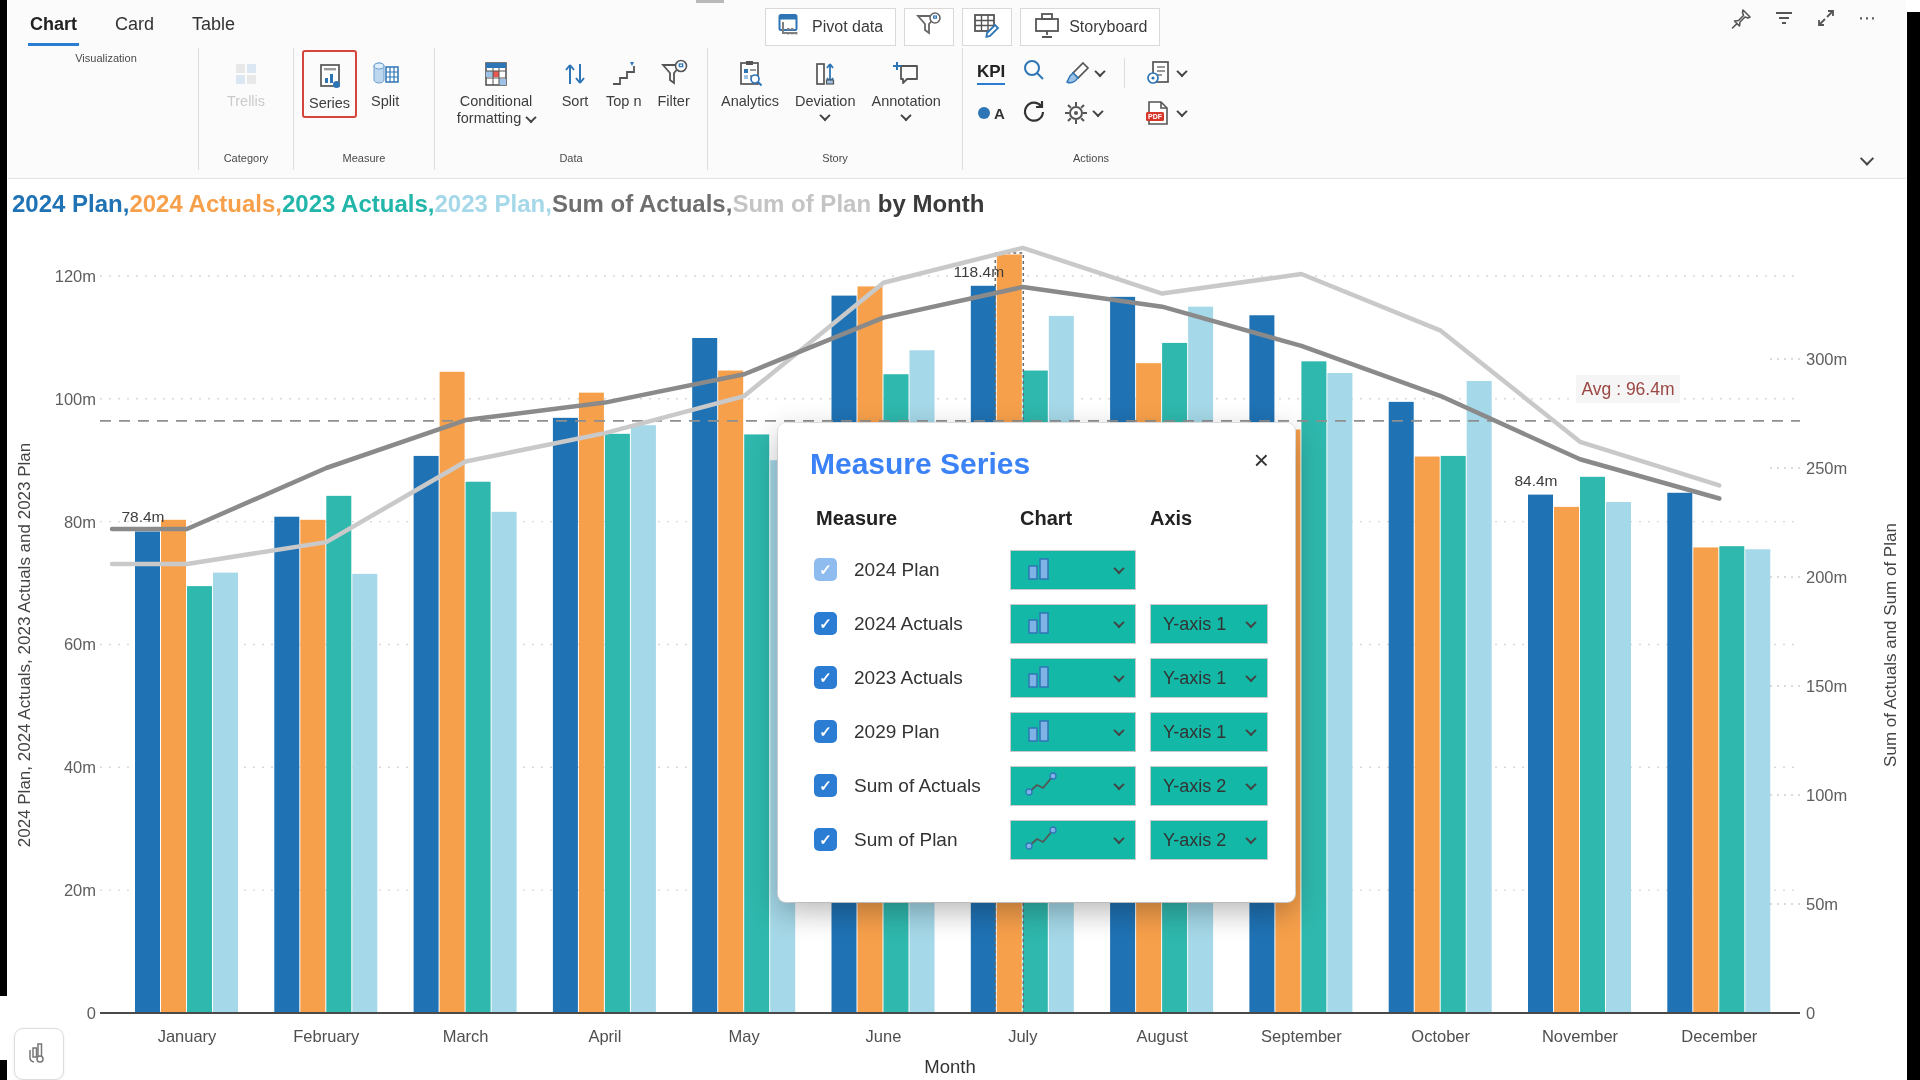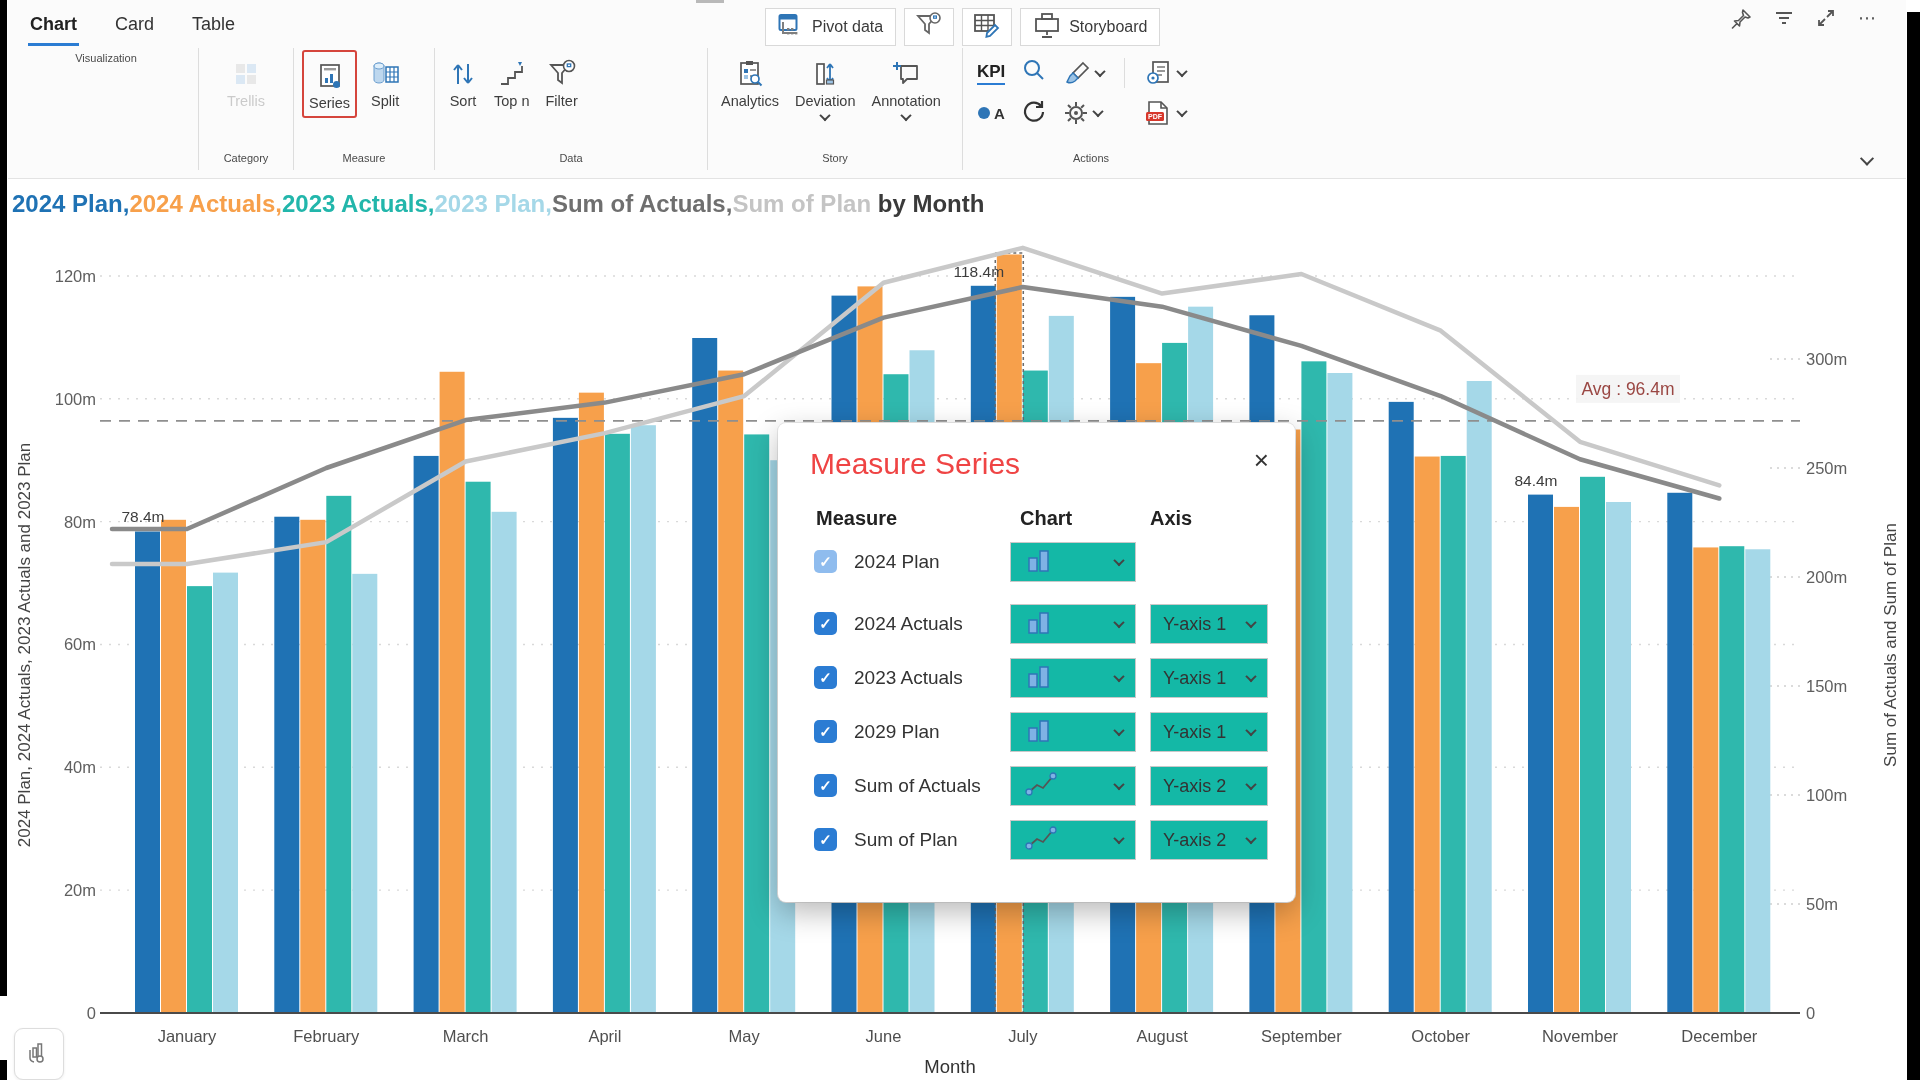--- a/index.html
+++ b/index.html
@@ -37,21 +37,21 @@
   .kpi{font-size:17px;font-weight:bold;color:#222;border-bottom:2px solid #2b7cd3;padding-bottom:1px;}
   .vsep{width:1px;align-self:stretch;background:#ddd;margin:0 4px;}
   #collapse-chev{position:absolute;right:34px;top:155px;color:#666;}
   
   #title{position:absolute;left:12px;top:190px;font-size:24px;font-weight:bold;white-space:nowrap;}
   
   #chart-wrap{position:absolute;left:0;top:230px;width:1920px;height:850px;}
   
   #dialog{position:absolute;left:778px;top:423px;width:517px;height:479px;background:#fff;
           border-radius:8px;box-shadow:0 10px 30px rgba(0,0,0,.28),0 0 0 1px #ececec;z-index:5;}
-  #dialog .dtitle{position:absolute;left:32px;top:24px;font-size:30px;color:#ef4444;font-weight:400;}
+  #dialog .dtitle{position:absolute;left:32px;top:24px;font-size:30px;color:#3b82f6;font-weight:700;}
   #dialog .dclose{position:absolute;right:26px;top:24px;font-size:26px;color:#333;cursor:pointer;line-height:1;}
   .dheads{position:absolute;left:0;top:84px;width:100%;font-size:20px;font-weight:bold;color:#222;}
   .dheads span{position:absolute;}
   .drow{position:absolute;left:0;width:100%;height:46px;}
   .cb{position:absolute;left:36px;top:11px;width:23px;height:23px;border-radius:5px;background:#2b7cd3;
       display:flex;align-items:center;justify-content:center;cursor:pointer;}
   .cb::after{content:"\2713";color:#fff;font-size:15px;font-weight:bold;}
   .cb.light{background:#8fbcee;}
   .dlabel{position:absolute;left:76px;top:12px;font-size:19px;color:#333;}
   .dd{position:absolute;top:3px;height:38px;border:1px solid #c9c9c9;background:#14b8a6;display:flex;
@@ -197,20 +197,33 @@
                 </svg>
             </span>
             <span>Split</span>
           </div>
         </div>
         <div class="gcap">Measure</div>
       </div>
 
       <div class="group" style="min-width:256px;">
         <div class="gbtns">
+          <div class="rbtn" style="width:96px;">
+            <span class="ricon">
+              <svg width="32" height="32" viewBox="0 0 32 32">
+                  <rect x="6" y="5" width="20" height="22" fill="#fff" stroke="#555" stroke-width="1.6"></rect>
+                  <rect x="6" y="5" width="20" height="5" fill="#2e75b6"></rect>
+                  <rect x="6" y="13" width="7" height="6" fill="#9cc3e5"></rect>
+                  <rect x="13" y="13" width="6" height="6" fill="#e8584f"></rect>
+                  <rect x="19" y="21" width="7" height="6" fill="#9cc3e5"></rect>
+                  <path d="M6 13 h20 M6 20 h20 M13 10 v17 M19 10 v17" stroke="#555" stroke-width="1"></path>
+                </svg>
+            </span>
+            <span><span>Conditional formatting</span> <span class="chev small" style="margin-left:2px;"></span></span>
+          </div>
           <div class="rbtn">
             <span class="ricon">
               <svg width="30" height="32" viewBox="0 0 30 32">
                   <path d="M10 26 V7 M10 7 l-4 5 M10 7 l4 5" fill="none" stroke="#2e75b6" stroke-width="2"></path>
                   <path d="M20 6 v19 M20 25 l-4 -5 M20 25 l4 -5" fill="none" stroke="#2e75b6" stroke-width="2"></path>
                 </svg>
             </span>
             <span>Sort</span>
           </div>
           <div class="rbtn">
@@ -458,21 +471,21 @@
 
   <div id="dialog">
     <div class="dtitle">Measure Series</div>
     <div class="dclose">×</div>
     <div class="dheads">
       <span style="left:38px;">Measure</span>
       <span style="left:242px;">Chart</span>
       <span style="left:372px;">Axis</span>
     </div>
 
-    <div class="drow" style="top:116px;">
+    <div class="drow" style="top:124px;">
       <span class="cb light"></span>
       <span class="dlabel">2024 Plan</span>
       <span class="dd chartdd">
         <span class="mini"><svg width="30" height="26" viewBox="0 0 30 26">
               <rect x="4" y="11" width="8" height="13" fill="#7fb2e5" stroke="#2e75b6" stroke-width="1.5"></rect>
               <rect x="15" y="4" width="8" height="20" fill="#7fb2e5" stroke="#2e75b6" stroke-width="1.5"></rect>
             </svg></span>
         <span class="chev small ddchev"></span>
       </span>
     </div>

